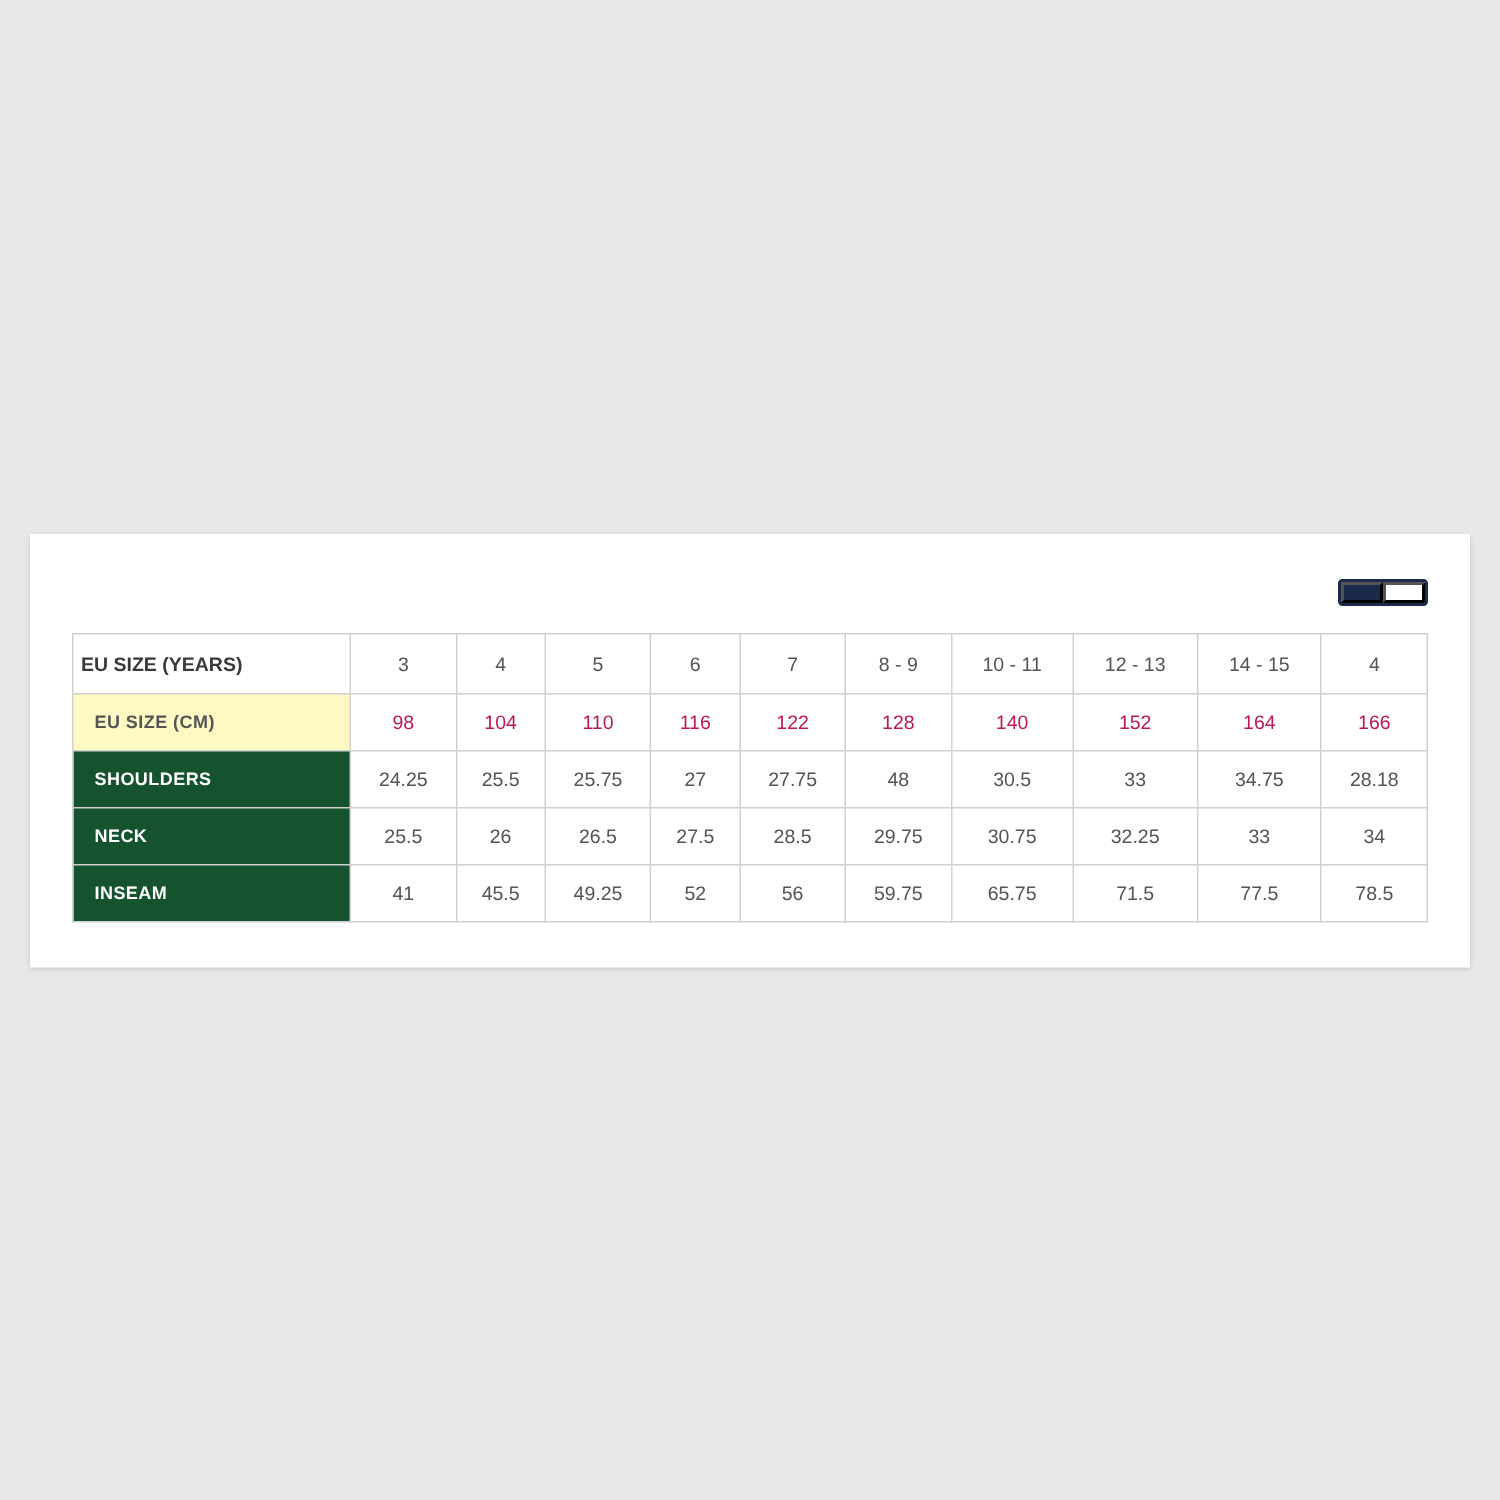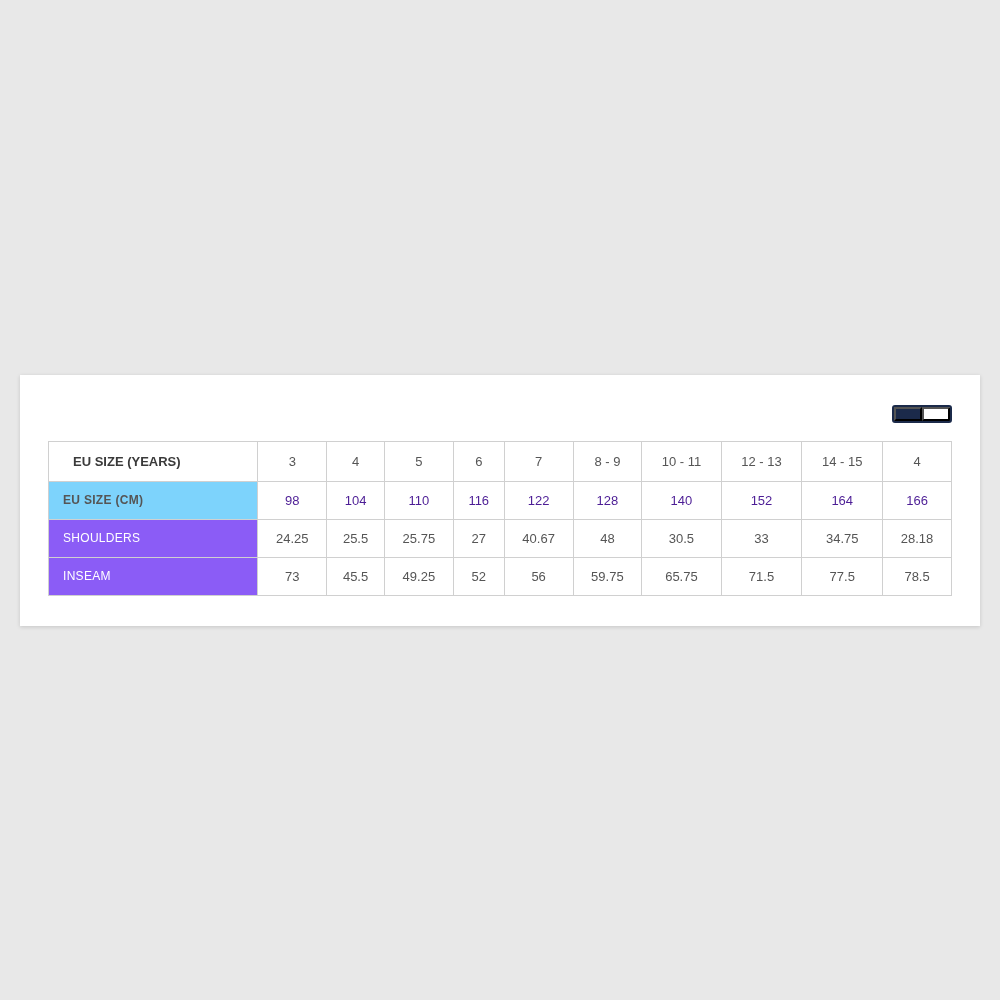--- a/index.html
+++ b/index.html
@@ -70,49 +70,49 @@
       border: 1px solid #d0d0d0;
       padding: 12px 6px;
       text-align: center;
       color: #555;
       font-weight: 400;
       background: #fff;
     }
 
     thead tr th:first-child {
       text-align: left;
-      padding-left: 24px;
+      padding-left: 5px;
       color: #3a3a3a;
       font-weight: 600;
     }
 
     tbody tr td {
       border: 1px solid #d0d0d0;
       padding: 11px 6px;
       text-align: center;
       color: #555;
     }
 
     tbody tr td:first-child {
-      background: #8b5cf6;
+      background: #14532d;
       color: #fff;
-      font-weight: 400;
+      font-weight: 700;
       font-size: 12px;
       letter-spacing: 0.3px;
       text-align: left;
       padding-left: 14px;
     }
 
     .eu-size-row td {
-      color: #4c1d95;
+      color: #be185d;
       font-size: 13px;
     }
 
     .eu-size-row td:first-child {
-      background: #7dd3fc;
+      background: #fef9c3;
       color: #555;
       font-weight: 600;
     }
   </style>
 </head>
 <body>
 
 <div class="card">
   <div class="card-header">
     <span class="title"></span>
@@ -153,30 +153,43 @@
           <td>152</td>
           <td>164</td>
           <td>166</td>
         </tr>
         <tr>
           <td>SHOULDERS</td>
           <td>24.25</td>
           <td>25.5</td>
           <td>25.75</td>
           <td>27</td>
-          <td>40.67</td>
+          <td>27.75</td>
           <td>48</td>
           <td>30.5</td>
           <td>33</td>
           <td>34.75</td>
           <td>28.18</td>
         </tr>
         <tr>
+          <td>NECK</td>
+          <td>25.5</td>
+          <td>26</td>
+          <td>26.5</td>
+          <td>27.5</td>
+          <td>28.5</td>
+          <td>29.75</td>
+          <td>30.75</td>
+          <td>32.25</td>
+          <td>33</td>
+          <td>34</td>
+        </tr>
+        <tr>
           <td>INSEAM</td>
-          <td>73</td>
+          <td>41</td>
           <td>45.5</td>
           <td>49.25</td>
           <td>52</td>
           <td>56</td>
           <td>59.75</td>
           <td>65.75</td>
           <td>71.5</td>
           <td>77.5</td>
           <td>78.5</td>
         </tr>

